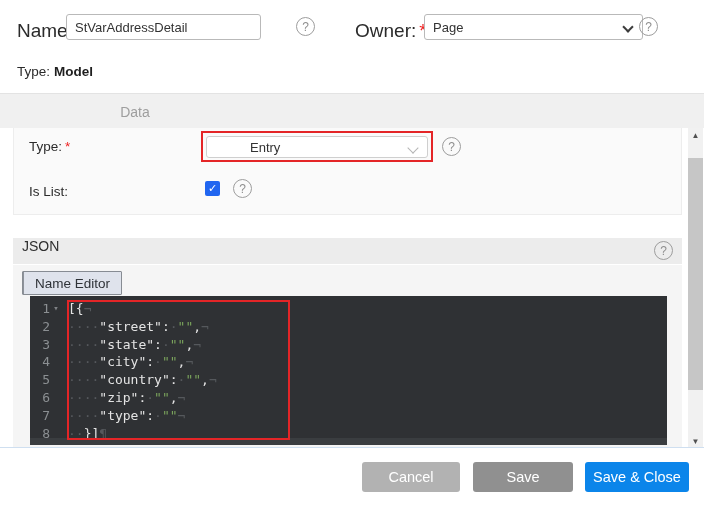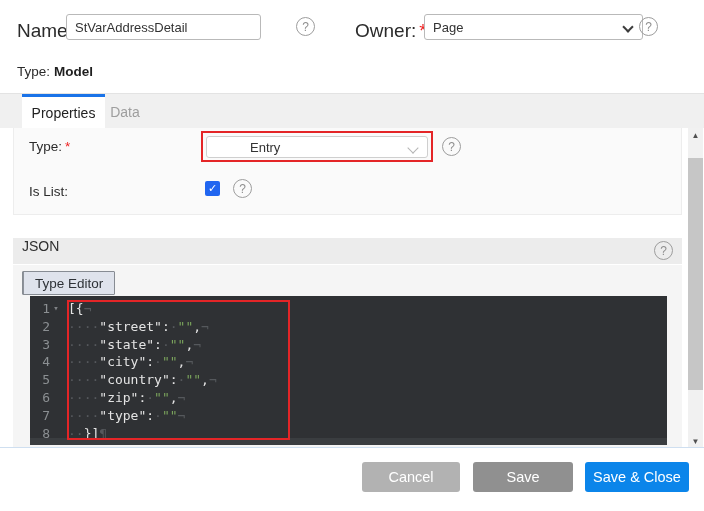--- a/index.html
+++ b/index.html
@@ -114,24 +114,21 @@
     <span>Page</span>
     <span class="chev"></span>
   </div>
   <span class="help-icon" style="left:639px; top:17px;">?</span>
 
   <div class="type-static">
     <span>Type:</span><b>Model</b>
   </div>
 
   <div class="tab-bar">
-    <div class="tab active" style="left:22px; width:83px;">
-      <span>Properties</span>
-    </div>
-    <div class="tab inactive" style="left:93px; width:64px;">
+    <div class="tab inactive" style="left:103px; width:64px;">
       <span>Data</span>
     </div>
   </div>
 
   <div class="content-panel">
     <span class="panel-label" style="left:15px; top:11px;">
       <span>Type:</span><span class="req">*</span>
     </span>
     <div class="red-box" style="left:187px; top:3px; width:232px; height:31px;"></div>
     <div class="select-box" style="left:192px; top:8px; width:222px; height:22px; border-color:#cfcfcf;padding-left:43px;">
@@ -148,21 +145,21 @@
   </div>
 
   <div class="json-header">
     <span class="json-title">JSON</span>
     <span class="help-icon" style="left:641px; top:3px;">?</span>
   </div>
 
   <div class="json-body">
     <div class="toggle-group">
       <div class="toggle-btn seg-light">
-        <span>Type Editor</span>
+        <span>Name Editor</span>
       </div>
     </div>
 
     <div class="editor">
       <div>
           <div class="code-line"><span class="lnum">1</span><span class="fold">▾</span><span class="lcode"><span class="seg-p">[{</span><span class="seg-w">¬</span></span></div>
           <div class="code-line"><span class="lnum">2</span><span class="fold"></span><span class="lcode"><span class="seg-w">····</span><span class="seg-p">"street":</span><span class="seg-w">·</span><span class="seg-s">""</span><span class="seg-p">,</span><span class="seg-w">¬</span></span></div>
           <div class="code-line"><span class="lnum">3</span><span class="fold"></span><span class="lcode"><span class="seg-w">····</span><span class="seg-p">"state":</span><span class="seg-w">·</span><span class="seg-s">""</span><span class="seg-p">,</span><span class="seg-w">¬</span></span></div>
           <div class="code-line"><span class="lnum">4</span><span class="fold"></span><span class="lcode"><span class="seg-w">····</span><span class="seg-p">"city":</span><span class="seg-w">·</span><span class="seg-s">""</span><span class="seg-p">,</span><span class="seg-w">¬</span></span></div>
           <div class="code-line"><span class="lnum">5</span><span class="fold"></span><span class="lcode"><span class="seg-w">····</span><span class="seg-p">"country":</span><span class="seg-w">·</span><span class="seg-s">""</span><span class="seg-p">,</span><span class="seg-w">¬</span></span></div>

